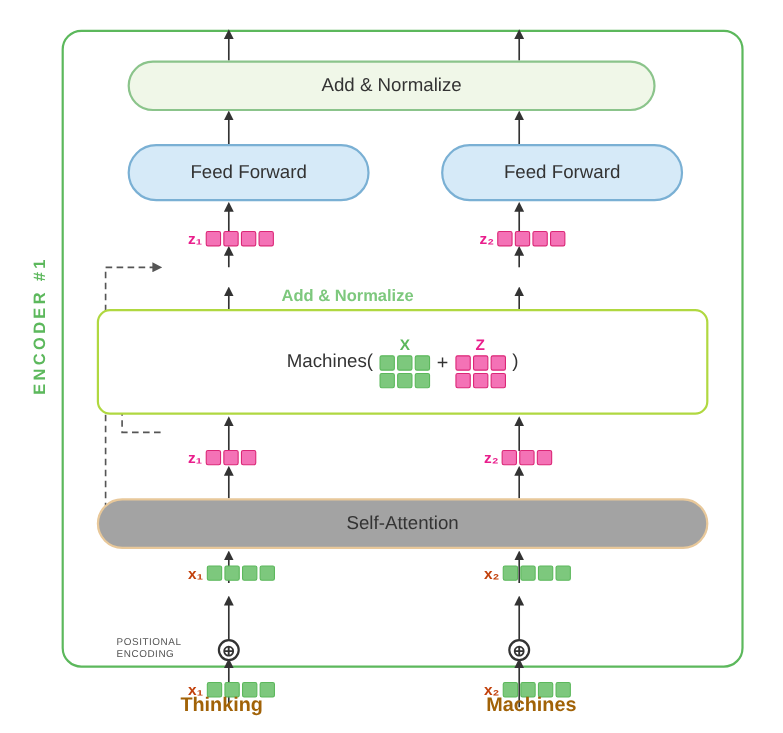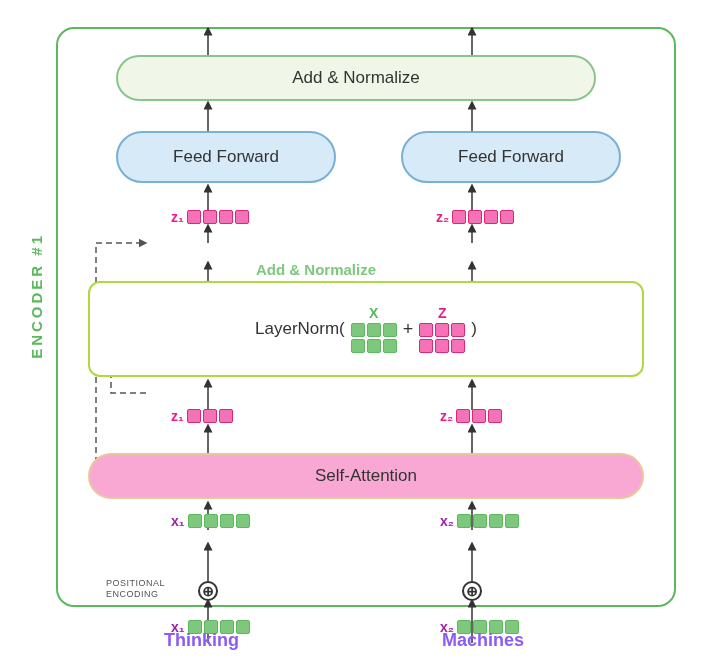--- a/index.html
+++ b/index.html
@@ -113,21 +113,21 @@
     }
     
     .self-attention-box {
       position: absolute;
       left: 72px;
       top: 440px;
       width: 556px;
       height: 46px;
       border: 2px solid #e8c89a;
       border-radius: 24px;
-      background: #f9a8d4;
+      background: #a3a3a3;
       display: flex;
       align-items: center;
       justify-content: center;
       font-size: 17px;
       color: #333;
     }
     
     .sq-row {
       display: flex;
       gap: 2px;
@@ -144,29 +144,29 @@
     .arrows-svg {
       position: absolute;
       left: 0; top: 0;
       width: 680px;
       height: 640px;
       pointer-events: none;
     }
 
     
     .label-pink { color: #e91e8c; font-weight: bold; font-size: 15px; }
-    .label-green { color: #a21caf; font-weight: bold; font-size: 15px; }
+    .label-green { color: #c2410c; font-weight: bold; font-size: 15px; }
 
     
     .bottom-word {
       position: absolute;
       bottom: 0px;
       font-size: 18px;
       font-weight: bold;
-      color: #8b5cf6;
+      color: #a16207;
     }
 
     
     .pos-enc-label {
       position: absolute;
       font-size: 9px;
       color: #555;
       text-align: left;
       letter-spacing: 0.5px;
       text-transform: uppercase;
@@ -310,21 +310,21 @@
       <div class="sq sq-pink"></div>
       <div class="sq sq-pink"></div>
       <div class="sq sq-pink"></div>
     </div>
   </div>
 
   <div class="add-norm-label">Add &amp; Normalize</div>
 
   <div class="layernorm-box">
     <div class="layernorm-content">
-      <span class="layernorm-label">LayerNorm(</span>
+      <span class="layernorm-label">Machines(</span>
 
       <div style="display:flex;flex-direction:column;align-items:center;">
         <span class="layernorm-X">X</span>
         <div class="grid-block grid-block-green">
           <div class="sq sq-green"></div>
             <div class="sq sq-green"></div>
             <div class="sq sq-green"></div>
           <div class="sq sq-green"></div>
             <div class="sq sq-green"></div>
             <div class="sq sq-green"></div>

